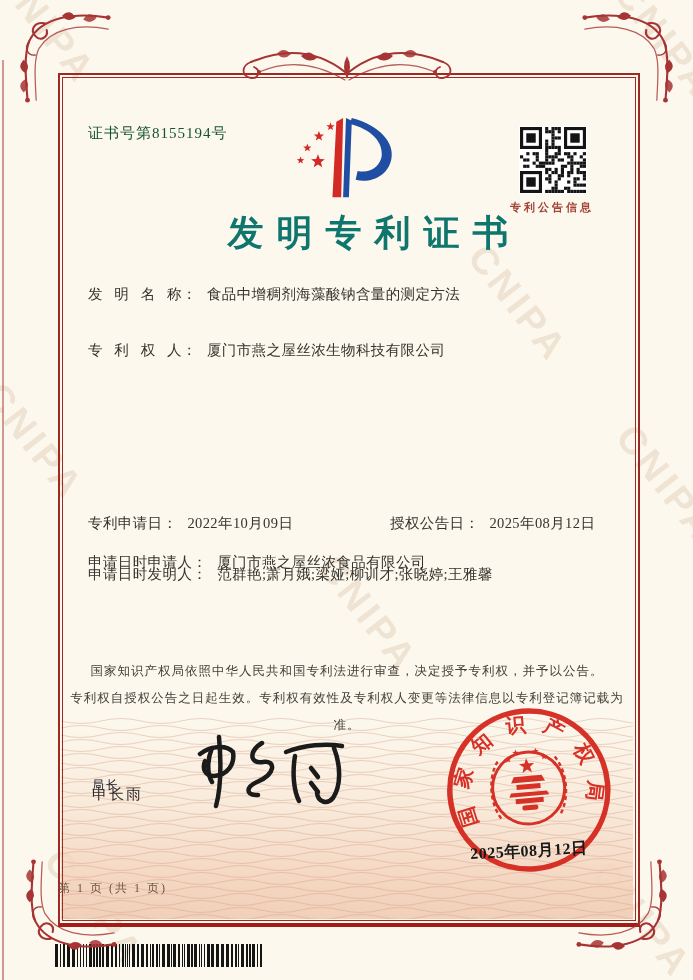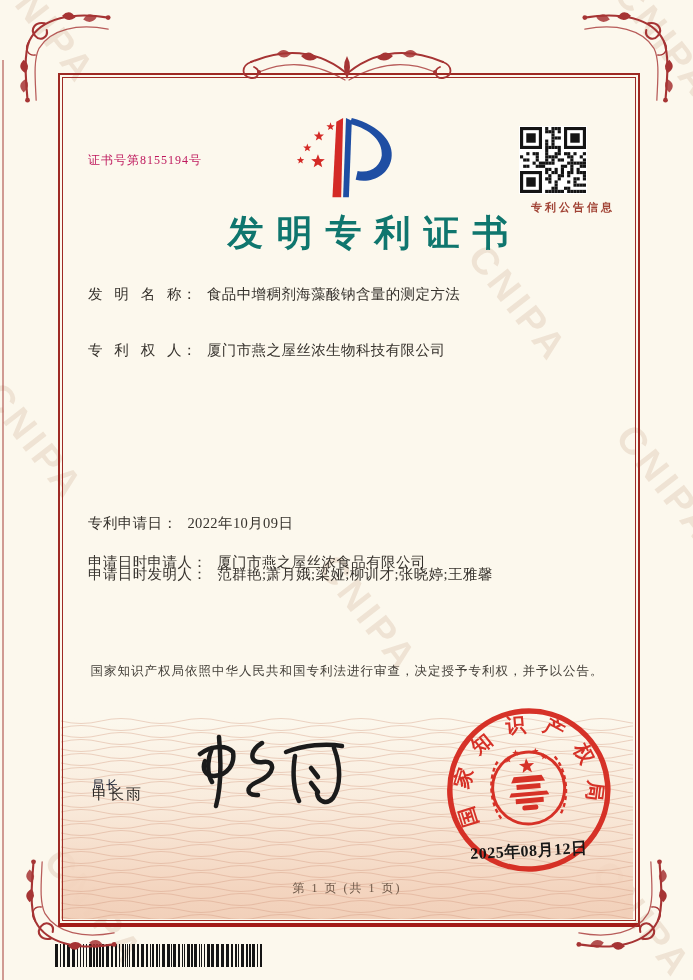--- a/index.html
+++ b/index.html
@@ -20,24 +20,24 @@
          border:2px solid #9e2a24;border-bottom-width:4px;border-bottom-color:#a31c18;}
   .frame::after{content:"";position:absolute;inset:2px;border:1px solid #9e2a24;}
   
   .corner{position:absolute;width:96px;height:96px;z-index:7;}
   .tl{left:16px;top:8px;}
   .tr{right:16px;top:8px;transform:scaleX(-1);}
   .bl{left:22px;top:858px;transform:scaleY(-1);}
   .br{right:22px;top:858px;transform:scale(-1,-1);}
   .top-center-orn{position:absolute;left:237px;top:42px;width:220px;height:60px;z-index:7;}
   
-  .cert-no{position:absolute;left:88px;top:124px;z-index:4;font-size:12px;letter-spacing:1px;color:#be185d;margin-top:28px;}
+  .cert-no{position:absolute;left:88px;top:124px;z-index:4;font-size:15px;letter-spacing:1px;color:#14532d;}
   .logo{position:absolute;left:288px;top:111px;width:116px;height:94px;z-index:4;}
   .qr{position:absolute;left:519px;top:126px;width:66px;height:66px;z-index:4;background:#fff;padding:1px;}
-  .qr-caption{position:absolute;left:489px;top:200px;width:126px;z-index:4;text-align:right;
+  .qr-caption{position:absolute;left:489px;top:200px;width:126px;z-index:4;text-align:center;
               font-size:11px;letter-spacing:3px;color:#a14335;font-weight:700;}
   .title{position:absolute;left:58px;top:209px;width:620px;z-index:4;text-align:center;
          font-size:36px;font-weight:700;letter-spacing:13px;text-indent:13px;color:#0f766e;}
   
   .row{position:absolute;left:88px;z-index:4;font-size:14.5px;color:#36322d;letter-spacing:.4px;white-space:nowrap;}
   .row.rcol{left:390px;}
   .lbl{color:#36322d;}
   .lbl.j{display:inline-block;width:94px;text-align:justify;text-align-last:justify;}
   .colon{margin:0 1px 0 0;}
   .val{margin-left:9px;}
@@ -45,21 +45,21 @@
   .legal{position:absolute;left:70px;top:658px;width:554px;z-index:4;text-align:center;
          font-size:12.5px;line-height:27px;letter-spacing:1px;color:#44403a;}
   .legal span{display:block;}
   
   .sig-title{position:absolute;left:92px;top:777px;z-index:4;font-size:12px;letter-spacing:2px;color:#0f172a;}
   .sig-name{position:absolute;left:92px;top:785px;z-index:4;font-size:15px;letter-spacing:2px;color:#2c2825;}
   .sig-script{position:absolute;left:182px;top:730px;width:195px;height:86px;z-index:5;}
   
   .seal{position:absolute;left:441px;top:704px;width:176px;height:176px;z-index:5;}
   
-  .page-num{position:absolute;left:58px;top:880px;width:578px;z-index:4;text-align:center;
+  .page-num{position:absolute;left:58px;top:880px;width:578px;z-index:4;text-align:left;
             font-size:12px;letter-spacing:2px;color:#6b5646;}
   .barcode{position:absolute;left:55px;top:944px;width:212px;height:23px;z-index:4;}
 </style>
 </head>
 <body>
 
 <div class="page">
 
   <svg width="0" height="0" style="position:absolute" aria-hidden="true">
     <defs>
@@ -310,29 +310,33 @@
 
   <div class="row" style="top:285px">
     <span class="lbl j">发 明 名 称</span><span class="colon">：</span><span class="val">食品中增稠剂海藻酸钠含量的测定方法</span>
   </div>
   <div class="row" style="top:341px">
     <span class="lbl j">专 利 权 人</span><span class="colon">：</span><span class="val">厦门市燕之屋丝浓生物科技有限公司</span>
   </div>
   <div class="row" style="top:514px">
     <span class="lbl">专利申请日</span><span class="colon">：</span><span class="val">2022年10月09日</span>
   </div>
+  <div class="row rcol" style="top:514px">
+    <span class="lbl">授权公告日</span><span class="colon">：</span><span class="val">2025年08月12日</span>
+  </div>
   <div class="row" style="top:553px">
     <span class="lbl">申请日时申请人</span><span class="colon">：</span><span class="val">厦门市燕之屋丝浓食品有限公司</span>
   </div>
   <div class="row" style="top:565px">
     <span class="lbl">申请日时发明人</span><span class="colon">：</span><span class="val">范群艳;萧月娥;梁娅;柳训才;张晓婷;王雅馨</span>
   </div>
 
   <div class="legal">
     <span>国家知识产权局依照中华人民共和国专利法进行审查，决定授予专利权，并予以公告。</span>
+    <span>专利权自授权公告之日起生效。专利权有效性及专利权人变更等法律信息以专利登记簿记载为准。</span>
   </div>
 
   <div class="sig-title">局长</div>
   <div class="sig-name">申长雨</div>
   <svg class="sig-script" viewBox="0 0 195 86" fill="none" stroke="#1b1b1b" stroke-width="4.5" stroke-linecap="round" stroke-linejoin="round">
     <path d="M30,18 C25,30 25,44 30,52"></path>
     <path d="M18,24 C30,15 45,15 51,22 C53,34 46,45 32,46 C23,46 20,39 23,31"></path>
     <path d="M37,7 C39,30 39,58 34,76"></path>
     <path d="M80,13 C67,21 67,34 81,32 C94,30 94,44 75,52 C64,57 63,65 76,65"></path>
     <path d="M104,22 C122,15 144,13 160,16"></path>

